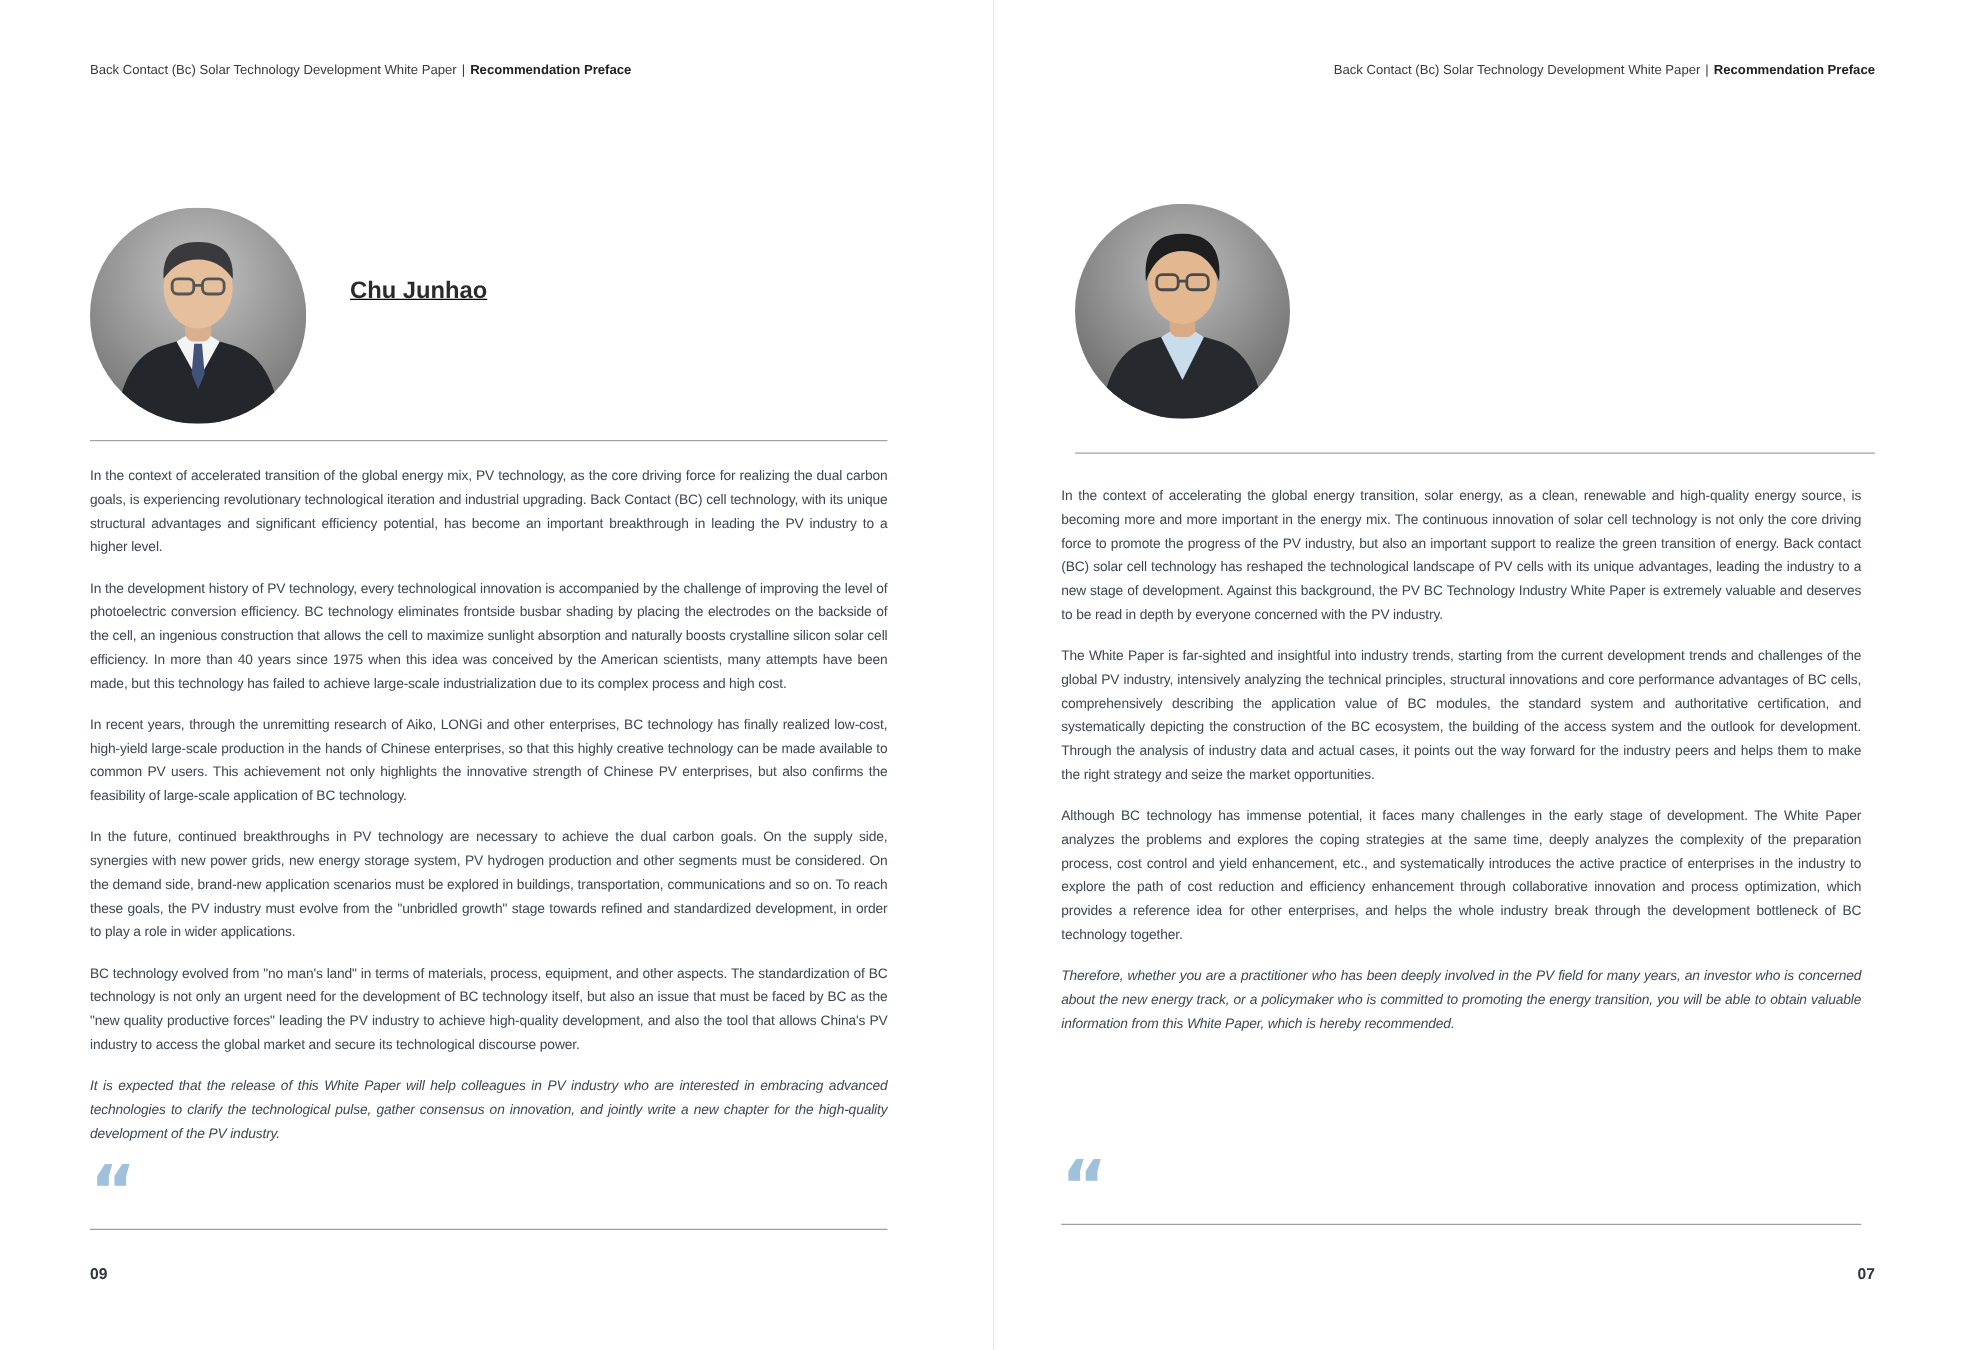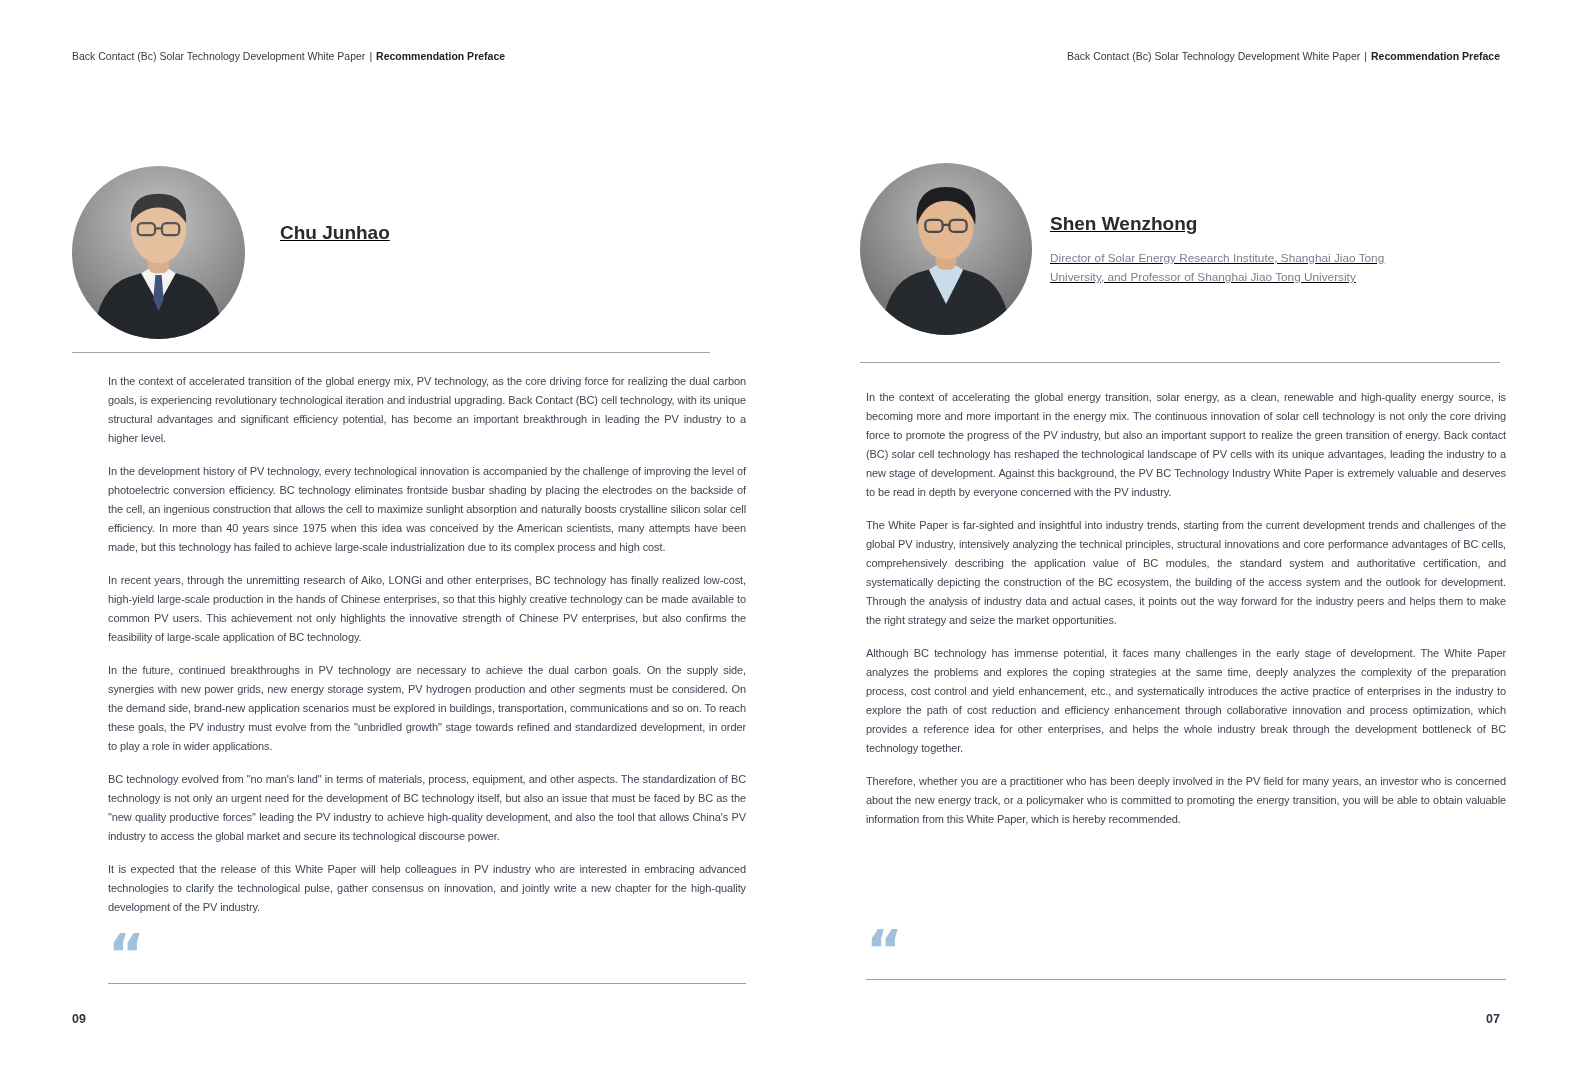--- a/index.html
+++ b/index.html
@@ -74,24 +74,24 @@
   .page.right .rule.top { left: 65px; top: 362px; width: 640px; }
 
   .body-block {
     position: absolute;
     text-align: justify;
     font-size: 11px;
     line-height: 19px;
     letter-spacing: -0.1px;
     color: #3e4553;
   }
-  .page.left  .body-block { left: 72px; top: 372px; width: 638px; margin-left: 36px; }
-  .page.right .body-block { left: 71px; top: 388px; width: 640px; }
+  .page.left  .body-block { left: 72px; top: 372px; width: 638px; }
+  .page.right .body-block { left: 54px; top: 388px; width: 640px; }
   .body-block p { margin: 0 0 14px 0; }
-  .body-block p:last-of-type { margin-bottom: 0; }
+  .body-block p:last-of-type { margin-bottom: 0; font-style: italic; }
 
   .quote-mark {
     font-family: "DejaVu Sans", sans-serif;
     font-weight: bold;
     font-size: 56px;
     line-height: 0.82;
     color: #9fc1de;
     margin: 0;
   }
   .page.left  .quote-mark { margin-top: 14px; }
@@ -189,24 +189,20 @@
         <ellipse cx="50" cy="37" rx="16" ry="19" fill="#e3b890"></ellipse>
         <path d="M33 36 Q31 14 50 14 Q69 14 67 36 Q62 22 50 22 Q38 22 33 36 Z" fill="#1e1e20"></path>
         <g stroke="#4a4a4a" stroke-width="1.3" fill="none">
           <rect x="38" y="33" width="10" height="7" rx="2.5"></rect>
           <rect x="52" y="33" width="10" height="7" rx="2.5"></rect>
           <line x1="48" y1="36" x2="52" y2="36"></line>
         </g>
       </svg>
     </div>
 
-    <div class="name-block">
-      <p class="person-name">Shen Wenzhong</p>
-      <p class="person-title">Director of Solar Energy Research Institute, Shanghai Jiao Tong University, and Professor of Shanghai Jiao Tong University</p>
-    </div>
 
     <div class="rule top"></div>
 
     <div class="body-block">
       <p>In the context of accelerating the global energy transition, solar energy, as a clean, renewable and high-quality energy source, is becoming more and more important in the energy mix. The continuous innovation of solar cell technology is not only the core driving force to promote the progress of the PV industry, but also an important support to realize the green transition of energy. Back contact (BC) solar cell technology has reshaped the technological landscape of PV cells with its unique advantages, leading the industry to a new stage of development. Against this background, the PV BC Technology Industry White Paper is extremely valuable and deserves to be read in depth by everyone concerned with the PV industry.</p>
       <p>The White Paper is far-sighted and insightful into industry trends, starting from the current development trends and challenges of the global PV industry, intensively analyzing the technical principles, structural innovations and core performance advantages of BC cells, comprehensively describing the application value of BC modules, the standard system and authoritative certification, and systematically depicting the construction of the BC ecosystem, the building of the access system and the outlook for development. Through the analysis of industry data and actual cases, it points out the way forward for the industry peers and helps them to make the right strategy and seize the market opportunities.</p>
       <p>Although BC technology has immense potential, it faces many challenges in the early stage of development. The White Paper analyzes the problems and explores the coping strategies at the same time, deeply analyzes the complexity of the preparation process, cost control and yield enhancement, etc., and systematically introduces the active practice of enterprises in the industry to explore the path of cost reduction and efficiency enhancement through collaborative innovation and process optimization, which provides a reference idea for other enterprises, and helps the whole industry break through the development bottleneck of BC technology together.</p>
       <p>Therefore, whether you are a practitioner who has been deeply involved in the PV field for many years, an investor who is concerned about the new energy track, or a policymaker who is committed to promoting the energy transition, you will be able to obtain valuable information from this White Paper, which is hereby recommended.</p>
       <div class="quote-mark">“</div>
       <div class="rule bottom"></div>

